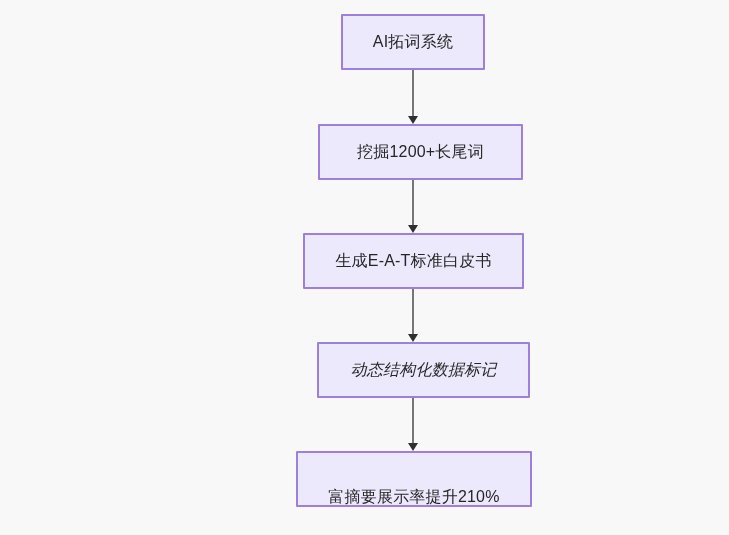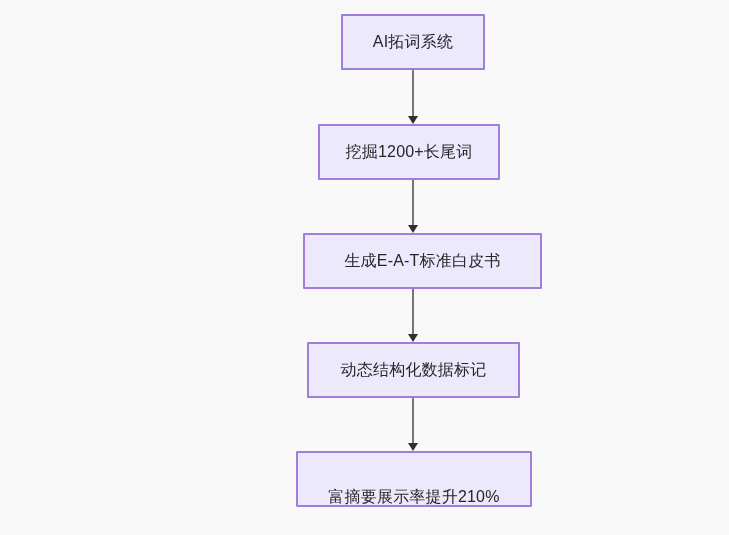--- a/index.html
+++ b/index.html
@@ -66,39 +66,39 @@
 
   <div class="flow-node" style="left:299px; top:14px; width:144px; height:56px;">
     <span class="flow-node-label">AI拓词系统</span>
   </div>
 
   <div class="connector" style="left:364px; top:70px; height:54px;">
     <div class="connector-line"></div>
     <div class="connector-arrow"></div>
   </div>
 
-  <div class="flow-node" style="left:276px; top:124px; width:182px; height:56px;">
+  <div class="flow-node" style="left:276px; top:124px; width:205px; height:56px;">
     <span class="flow-node-label">挖掘1200+长尾词</span>
   </div>
 
   <div class="connector" style="left:364px; top:180px; height:53px;">
     <div class="connector-line"></div>
     <div class="connector-arrow"></div>
   </div>
 
-  <div class="flow-node" style="left:261px; top:233px; width:239px; height:56px;">
+  <div class="flow-node" style="left:261px; top:233px; width:221px; height:56px;">
     <span class="flow-node-label">生成E-A-T标准白皮书</span>
   </div>
 
   <div class="connector" style="left:364px; top:289px; height:53px;">
     <div class="connector-line"></div>
     <div class="connector-arrow"></div>
   </div>
 
-  <div class="flow-node" style="left:265px; top:342px; width:213px; height:56px;">
+  <div class="flow-node" style="left:275px; top:342px; width:213px; height:56px;font-style:italic;">
     <span class="flow-node-label">动态结构化数据标记</span>
   </div>
 
   <div class="connector" style="left:364px; top:398px; height:53px;">
     <div class="connector-line"></div>
     <div class="connector-arrow"></div>
   </div>
 
   <div class="flow-node" style="left:254px; top:451px; width:236px; height:56px;align-items:flex-end;">
     <span class="flow-node-label">富摘要展示率提升210%</span>

